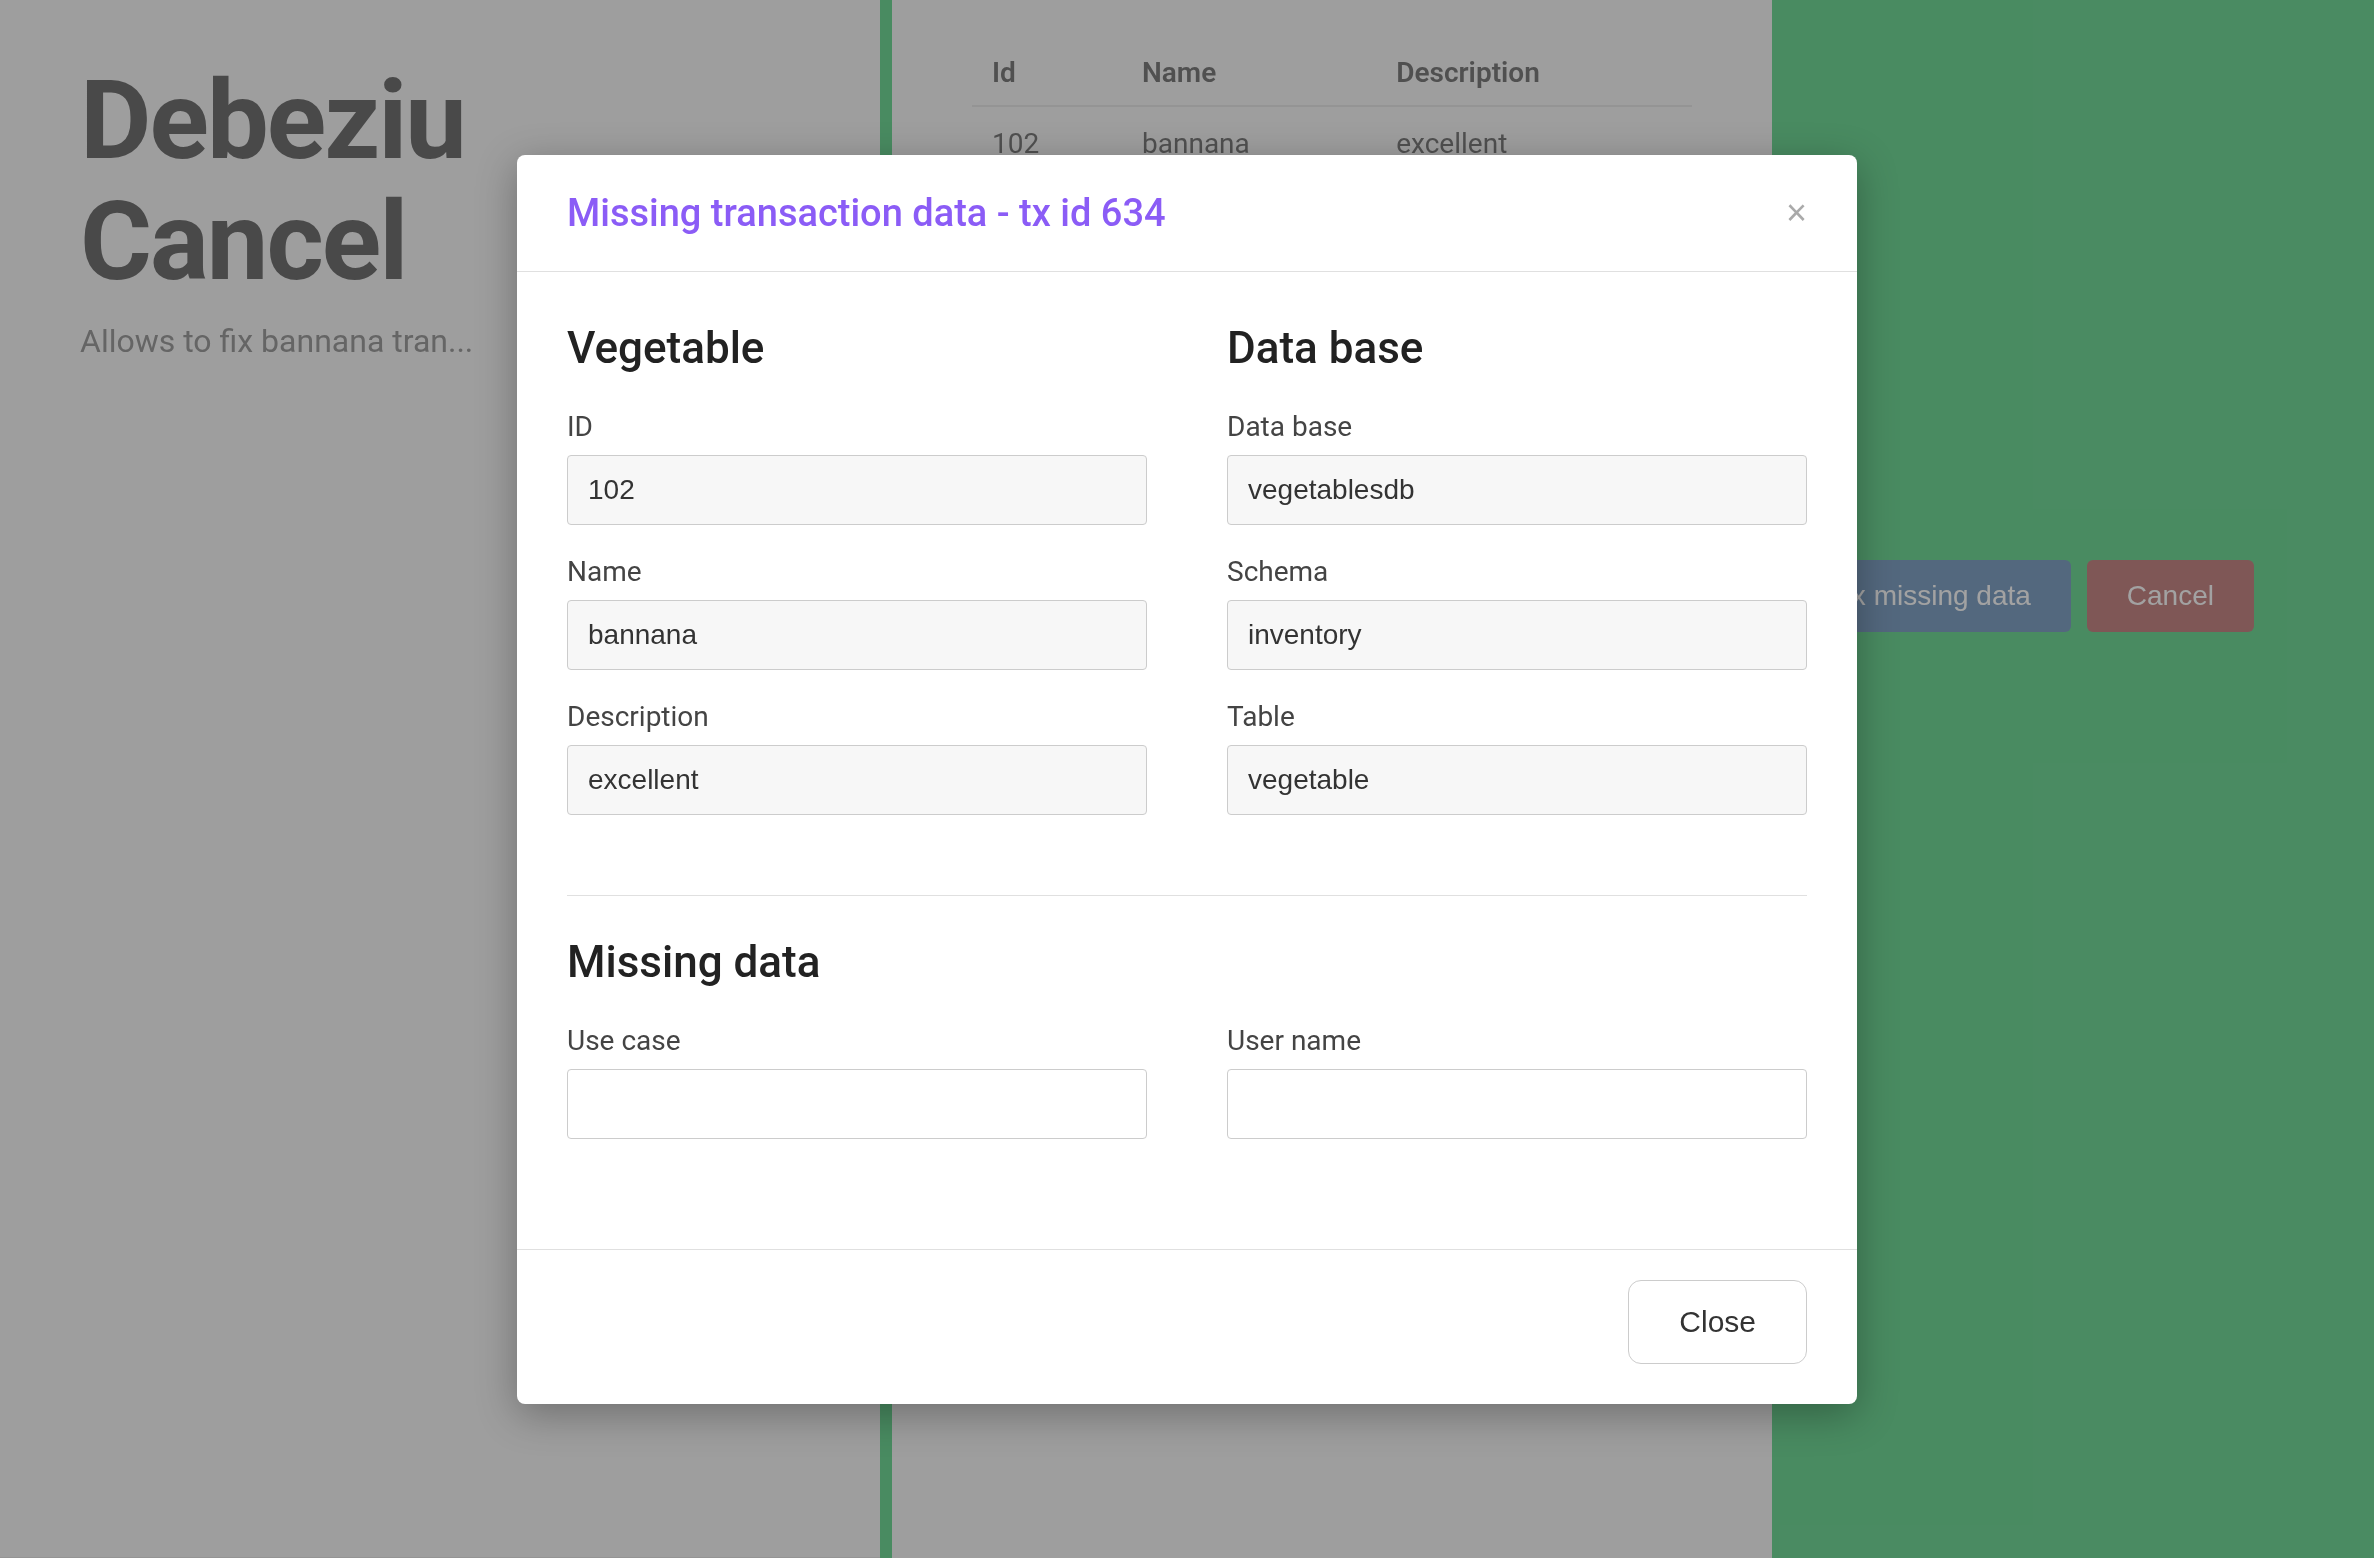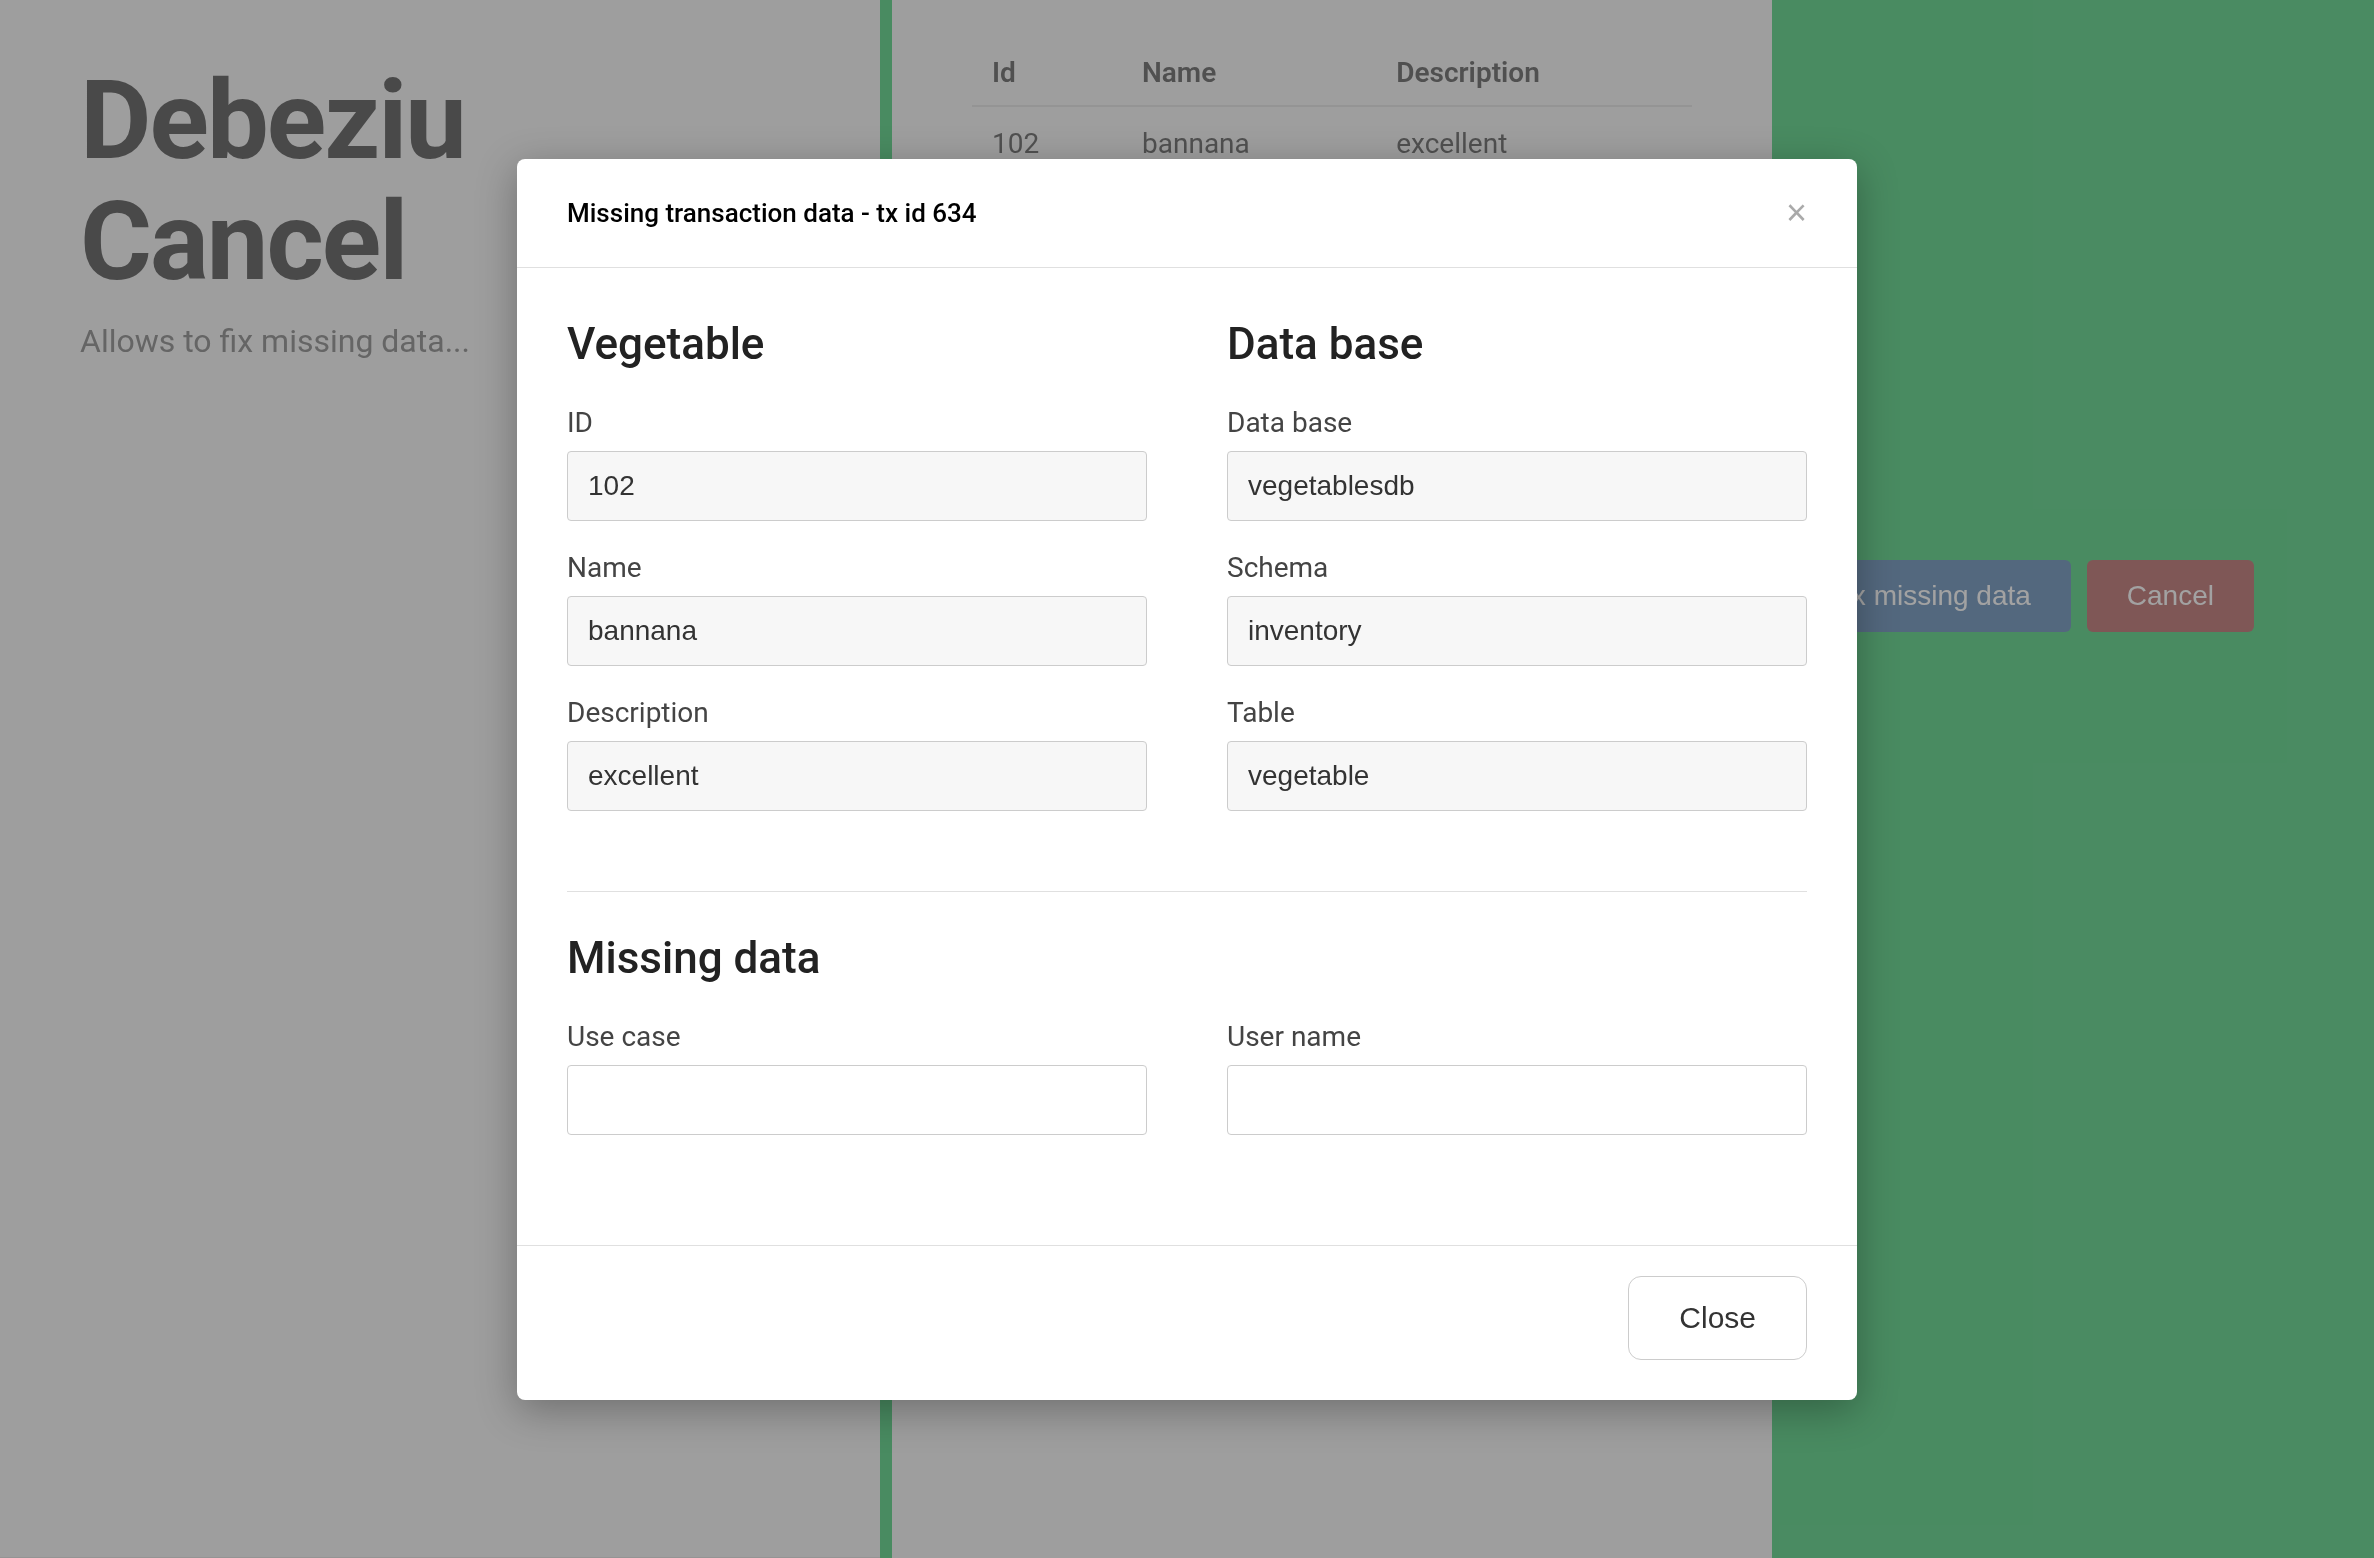--- a/index.html
+++ b/index.html
@@ -135,23 +135,23 @@
 
     .modal-header {
       display: flex;
       align-items: center;
       justify-content: space-between;
       padding: 36px 50px;
       border-bottom: 1px solid #e0e0e0;
     }
 
     .modal-title {
-      font-size: 26px;
+      font-size: 38px;
       font-weight: 500;
-      color: #000000;
+      color: #8b5cf6;
     }
 
     .modal-close {
       font-size: 36px;
       color: #aaa;
       cursor: pointer;
       background: none;
       border: none;
       line-height: 1;
     }
@@ -260,21 +260,21 @@
   </style>
 </head>
 <body>
 
 <div class="bg-content">
   <div class="bg-header">
     <div class="bg-title">
       <span>Debeziu</span><br>
       <span>Cancel</span>
     </div>
-    <div class="bg-subtitle">Allows to fix missing data...</div>
+    <div class="bg-subtitle">Allows to fix bannana tran...</div>
   </div>
   <div class="bg-table-area">
     <table class="bg-table">
       <thead>
         <tr>
           <th>Id</th>
           <th>Name</th>
           <th>Description</th>
         </tr>
       </thead>

